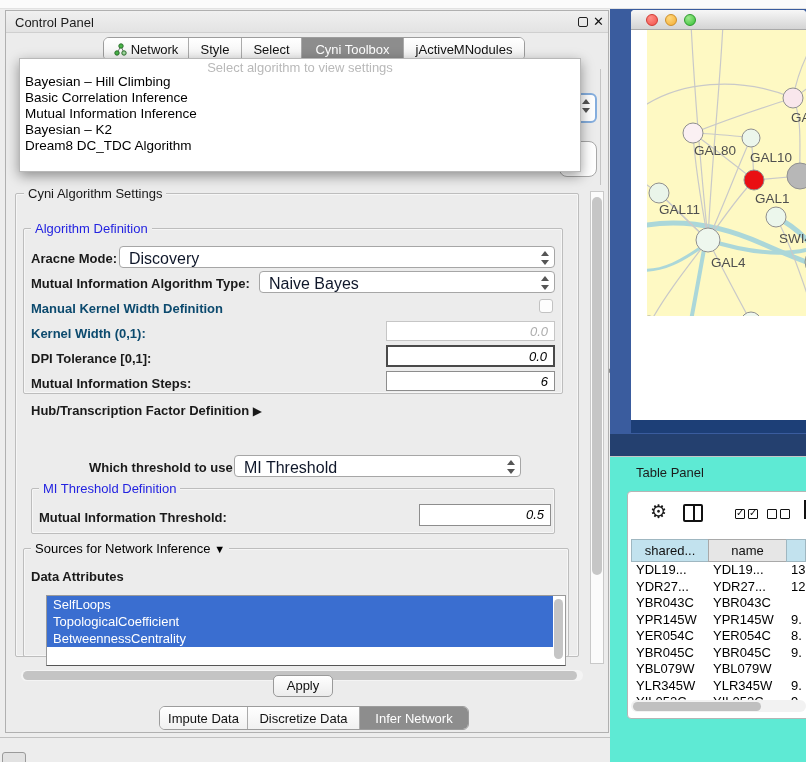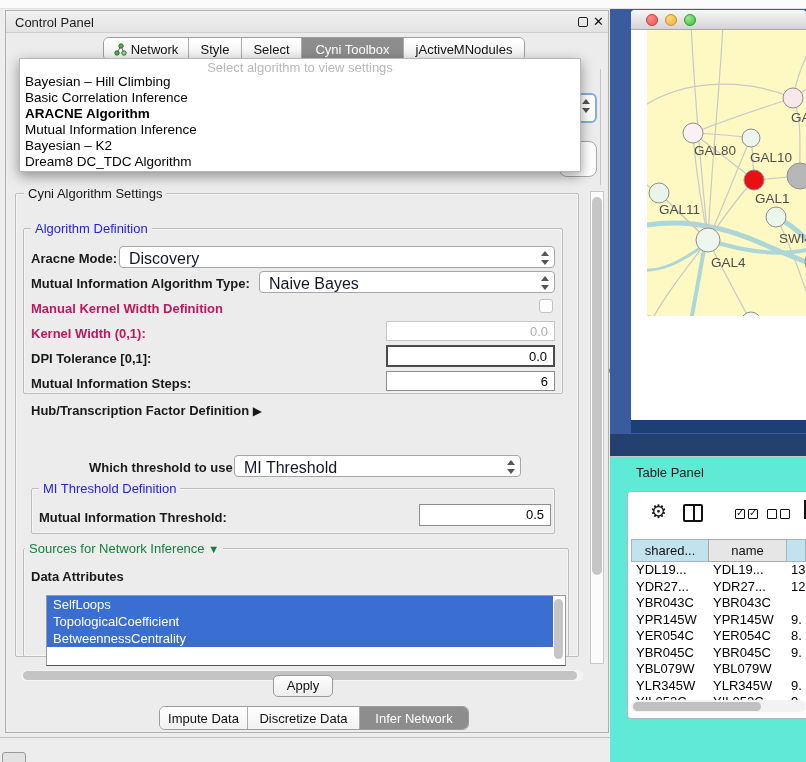--- a/index.html
+++ b/index.html
@@ -43,31 +43,31 @@
     border-radius:6px; z-index:5; }
   #frag-btn { left:553px; top:130px; width:38px; height:36px; background:#fff; border:1px solid #a8a8a8;
     border-radius:8px; z-index:5; }
   #frag-line { left:594px; top:58px; height:116px; border-left:1px solid #c4c4c4; z-index:4; }
 
   
   .group { position:absolute; border:1px solid #bdbdbd; border-radius:2px;
     box-shadow:inset 0 0 0 1px #f6f6f6; }
   .group-label { position:absolute; background:#ececec; padding:0 4px; font-size:13px; top:-8px; }
   .lbl { position:absolute; font-size:13px; font-weight:bold; color:#1a1a1a; white-space:nowrap; }
-  .lbl.dis { color:#be185d; }
+  .lbl.dis { color:#0c4a6e; }
 
   .combo { position:absolute; height:22px; background:#fff; border:1px solid #a6a6a6; border-radius:4px; }
   .combo .val { position:absolute; left:9px; top:3px; font-size:16px; color:#0f172a; }
   .spin { position:absolute; right:5px; top:3px; width:8px; height:16px; }
   .spin .up { position:absolute; top:1px; left:0; width:0; height:0;
     border-left:4px solid transparent; border-right:4px solid transparent; border-bottom:5px solid #555; }
   .spin .dn { position:absolute; bottom:1px; left:0; width:0; height:0;
     border-left:4px solid transparent; border-right:4px solid transparent; border-top:5px solid #555; }
 
-  .field { position:absolute; height:20px; background:#fff; border:1px solid #8d8d8d; }
+  .field { position:absolute; height:20px; background:#fff; border:1px solid #8d8d8d;font-style:italic; }
   .field .fval { position:absolute; right:6px; top:2px; font-size:13px; color:#000; }
   .field.dis { border-color:#c6c6c6; }
   .field.dis .fval { color:#adadad; }
   .field.strong { border:2px solid #4a4a4a; height:22px; }
 
   .checkbox { position:absolute; width:14px; height:14px; border:1.5px solid #c2c2c2; border-radius:3px; background:#fdfdfd; }
 
   
   #attr-list { left:40px; top:584px; width:520px; height:71px; background:#fff;
     border:1px solid #9a9a9a; border-bottom-color:#555; overflow:hidden; z-index:2;}
@@ -172,21 +172,20 @@
         </span>
     </div>
     <div id="frag-btn" class="abs"></div>
     <div id="frag-line" class="abs"></div>
 
     <div id="algo-dropdown" class="abs">
       <div id="algo-prompt">Select algorithm to view settings</div>
       <div id="algo-items">
           <div class="algo-item">Bayesian – Hill Climbing</div>
           <div class="algo-item">Basic Correlation Inference</div>
-          <div class="algo-item hl">ARACNE Algorithm</div>
           <div class="algo-item">Mutual Information Inference</div>
           <div class="algo-item">Bayesian – K2</div>
           <div class="algo-item">Dream8 DC_TDC Algorithm</div>
         </div>
     </div>
 
     <div class="group" style="left:9px; top:182px; width:564px; height:464px;">
       <span class="group-label" style="left:8px; color:#1a1a1a;">Cyni Algorithm Settings</span>
     </div>
 
@@ -247,21 +246,21 @@
 
     <div class="group" style="left:25px; top:477px; width:524px; height:46px;">
       <span class="group-label" style="left:7px; color:#2323e0;">MI Threshold Definition</span>
     </div>
     <span class="lbl" style="left:33px; top:499px;">Mutual Information Threshold:</span>
     <div class="field" style="left:413px; top:493px; width:132px; height:22px;">
       <span class="fval">0.5</span>
     </div>
 
     <div class="group" style="left:17px; top:537px; width:546px; height:109px;">
-      <span class="group-label" style="left:1px; color:#15803d;"><span>Sources for Network Inference</span> <span style="font-size:11px;">▼</span></span>
+      <span class="group-label" style="left:7px; color:#000000;"><span>Sources for Network Inference</span> <span style="font-size:11px;">▼</span></span>
     </div>
     <span class="lbl" style="left:25px; top:558px;">Data Attributes</span>
 
     <div id="attr-list" class="abs">
         <div class="attr-item">SelfLoops</div>
         <div class="attr-item">TopologicalCoefficient</div>
         <div class="attr-item">BetweennessCentrality</div>
       </div>
     <div id="attr-scroll" class="abs">
         <div id="attr-thumb"></div>

